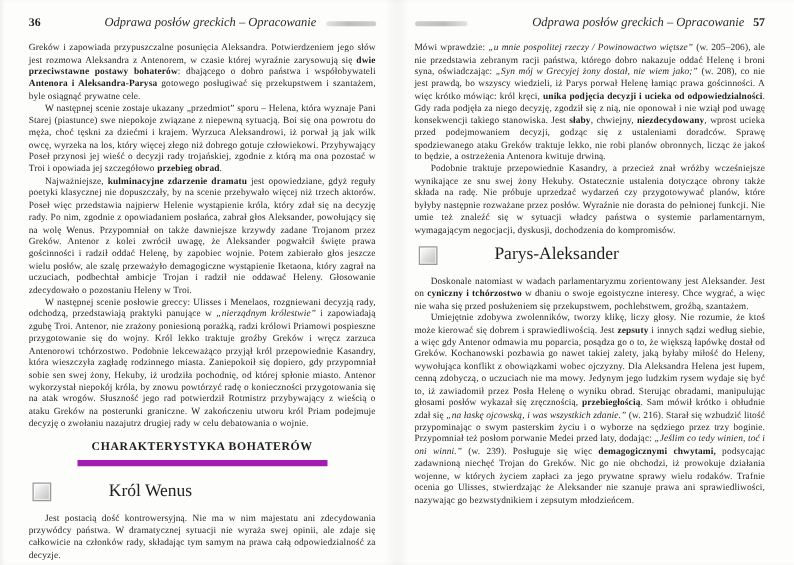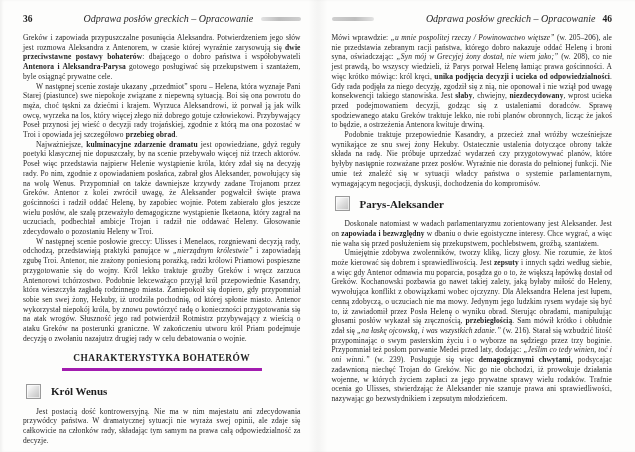--- a/index.html
+++ b/index.html
@@ -36,32 +36,32 @@
     margin:0;font-size:7.5px;line-height:9.7px;
     text-align:justify;letter-spacing:.1px;
   }
   .bodytext p.ind{text-indent:13px;}
   .b{font-weight:bold;}
   .i{font-style:italic;}
 
   .secthead{
     width:72%;margin:9px auto 13px auto;
     text-align:center;font-weight:bold;font-size:9.4px;letter-spacing:.5px;
-    padding-bottom:5px;border-bottom:3px solid #a21caf;
+    padding-bottom:5px;border-bottom:5px solid #a21caf;
     white-space:nowrap;
   }
   .subhead{display:flex;align-items:center;margin:8px 0 8px 3px;}
   .orn{
     width:13px;height:13px;flex:none;
     border:1px solid #9a9a9a;
     background:linear-gradient(135deg,#f5f5f5 20%,#dcdcdc 55%,#bfbfbf 100%);
     box-shadow:inset 0 0 0 1px rgba(255,255,255,.6);
     margin-right:10px;
   }
-  .subhead .t{font-weight:bold;font-size:11px;}
+  .subhead .t{font-weight:normal;font-size:14px;margin-left:36px;}
 </style>
 </head>
 <body>
 
 <div class="spread">
   <div class="gutter"></div>
 
   <div class="page left">
     <div class="runhead">
       <span class="pagenum">36</span>
@@ -84,28 +84,28 @@
       </div>
       <p class="ind"><span>Jest postacią dość kontrowersyjną. Nie ma w nim majestatu ani zdecydowania przywódcy państwa. W dramatycznej sytuacji nie wyraża swej opinii, ale zdaje się całkowicie na członków rady, składając tym samym na prawa całą odpowiedzialność za decyzje.</span></p>
     </div>
   </div>
 
   <div class="page right">
     <div class="runhead">
       <span class="hbar"></span>
       <span class="runtitle">Odprawa posłów greckich – Opracowanie</span>
       <span class="sp"></span>
-      <span class="pagenum">46</span>
+      <span class="pagenum">57</span>
     </div>
 
     <div class="bodytext">
       <p><span>Mówi wprawdzie: </span><span class="i">„u mnie pospolitej rzeczy / Powinowactwo więtsze”</span><span> (w. 205–206), ale nie przedstawia zebranym racji państwa, którego dobro nakazuje oddać Helenę i broni syna, oświadczając: </span><span class="i">„Syn mój w Grecyjej żony dostał, nie wiem jako;”</span><span> (w. 208), co nie jest prawdą, bo wszyscy wiedzieli, iż Parys porwał Helenę łamiąc prawa gościnności. A więc krótko mówiąc: król kręci, </span><span class="b">unika podjęcia decyzji i ucieka od odpowiedzialności</span><span>. Gdy rada podjęła za niego decyzję, zgodził się z nią, nie oponował i nie wziął pod uwagę konsekwencji takiego stanowiska. Jest </span><span class="b">słaby</span><span>, chwiejny, </span><span class="b">niezdecydowany</span><span>, wprost ucieka przed podejmowaniem decyzji, godząc się z ustaleniami doradców. Sprawę spodziewanego ataku Greków traktuje lekko, nie robi planów obronnych, licząc że jakoś to będzie, a ostrzeżenia Antenora kwituje drwiną.</span></p>
       <p class="ind"><span>Podobnie traktuje przepowiednie Kasandry, a przecież znał wróżby wcześniejsze wynikające ze snu swej żony Hekuby. Ostatecznie ustalenia dotyczące obrony także składa na radę. Nie próbuje uprzedzać wydarzeń czy przygotowywać planów, które byłyby następnie rozważane przez posłów. Wyraźnie nie dorasta do pełnionej funkcji. Nie umie też znaleźć się w sytuacji władcy państwa o systemie parlamentarnym, wymagającym negocjacji, dyskusji, dochodzenia do kompromisów.</span></p>
 
       <div class="subhead">
         <span class="orn"></span>
         <span class="t">Parys-Aleksander</span>
       </div>
-      <p class="ind"><span>Doskonale natomiast w wadach parlamentaryzmu zorientowany jest Aleksander. Jest on </span><span class="b">zapowiada i bezwzględny</span><span> w dbaniu o dwie egoistyczne interesy. Chce wygrać, a więc nie waha się przed posłużeniem się przekupstwem, pochlebstwem, groźbą, szantażem.</span></p>
+      <p class="ind"><span>Doskonale natomiast w wadach parlamentaryzmu zorientowany jest Aleksander. Jest on </span><span class="b">cyniczny i tchórzostwo</span><span> w dbaniu o swoje egoistyczne interesy. Chce wygrać, a więc nie waha się przed posłużeniem się przekupstwem, pochlebstwem, groźbą, szantażem.</span></p>
       <p class="ind"><span>Umiejętnie zdobywa zwolenników, tworzy klikę, liczy głosy. Nie rozumie, że ktoś może kierować się dobrem i sprawiedliwością. Jest </span><span class="b">zepsuty</span><span> i innych sądzi według siebie, a więc gdy Antenor odmawia mu poparcia, posądza go o to, że większą łapówkę dostał od Greków. Kochanowski pozbawia go nawet takiej zalety, jaką byłaby miłość do Heleny, wywołująca konflikt z obowiązkami wobec ojczyzny. Dla Aleksandra Helena jest łupem, cenną zdobyczą, o uczuciach nie ma mowy. Jedynym jego ludzkim rysem wydaje się być to, iż zawiadomił przez Posła Helenę o wyniku obrad. Sterując obradami, manipulując głosami posłów wykazał się zręcznością, </span><span class="b">przebiegłością</span><span>. Sam mówił krótko i obłudnie zdał się </span><span class="i">„na łaskę ojcowską, i was wszystkich zdanie.”</span><span> (w. 216). Starał się wzbudzić litość przypominając o swym pasterskim życiu i o wyborze na sędziego przez trzy boginie. Przypomniał też posłom porwanie Medei przed laty, dodając: </span><span class="i">„Jeślim co tedy winien, toć i oni winni.”</span><span> (w. 239). Posługuje się więc </span><span class="b">demagogicznymi chwytami,</span><span> podsycając zadawnioną niechęć Trojan do Greków. Nic go nie obchodzi, iż prowokuje działania wojenne, w których życiem zapłaci za jego prywatne sprawy wielu rodaków. Trafnie ocenia go Ulisses, stwierdzając że Aleksander nie szanuje prawa ani sprawiedliwości, nazywając go bezwstydnikiem i zepsutym młodzieńcem.</span></p>
     </div>
   </div>
 </div>
 
 </body></html>

